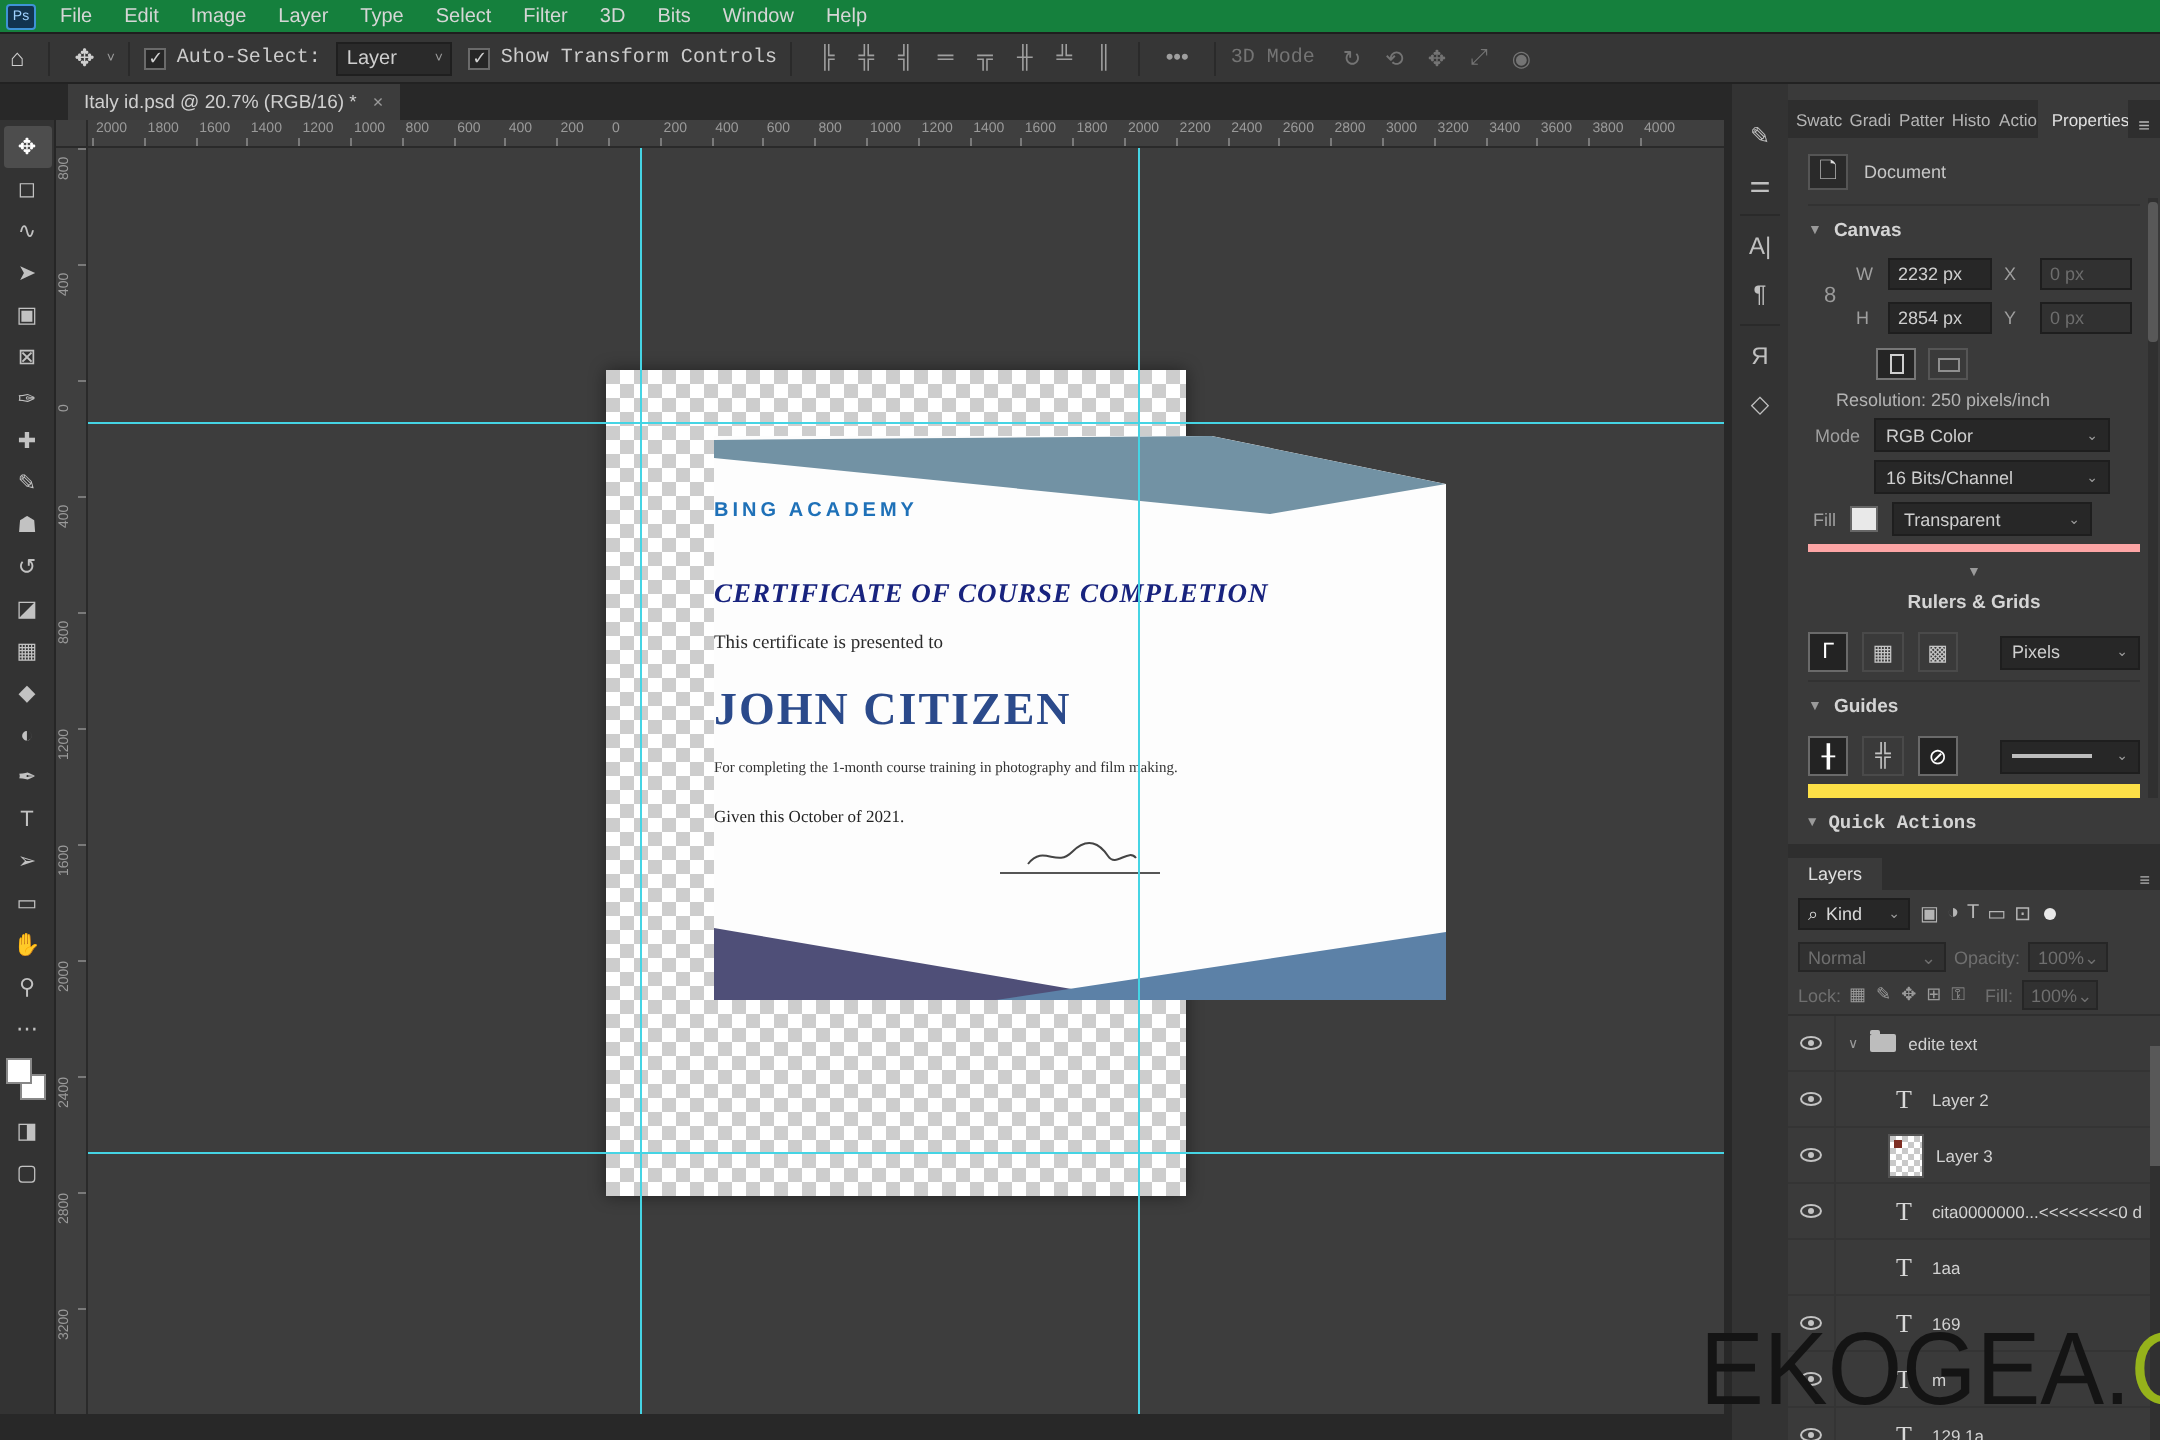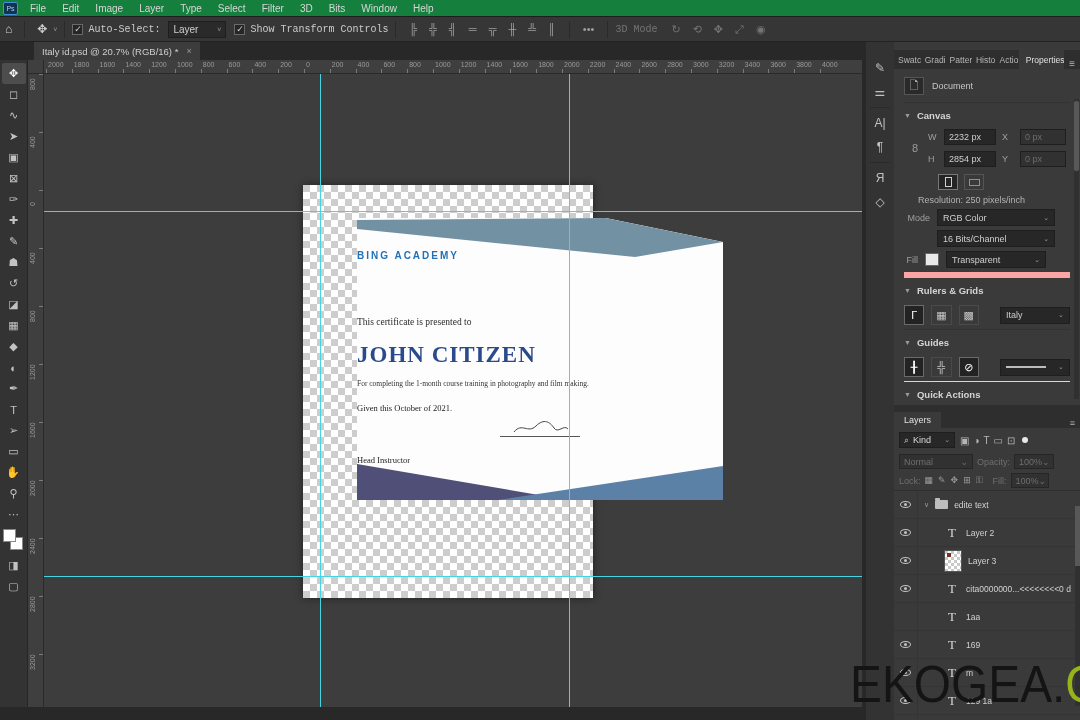--- a/index.html
+++ b/index.html
@@ -380,29 +380,29 @@
     </div>
 
   <div id="canvas" class="abs">
     <div id="checker"></div>
 
     <div id="certificate">
       <svg width="366" height="282" viewBox="0 0 366 282">
         <polygon points="0,2 249,0 366,24 278,39 0,11" style="fill:var(--band)"></polygon>
       </svg>
       <div class="cert-text" id="cert-academy" style="color: rgb(31, 113, 184);">BING ACADEMY</div>
+      <div class="cert-text" id="cert-title" style="color: rgb(24, 35, 126);">CERTIFICATE OF COURSE COMPLETION</div>
       <div class="cert-text" id="cert-presented">This certificate is presented to</div>
       <div class="cert-text" id="cert-name" style="color: rgb(43, 74, 139);">JOHN CITIZEN</div>
       <div class="cert-text" id="cert-body">For completing the 1-month course training in photography and film making.</div>
       <div class="cert-text" id="cert-given">Given this October of 2021.</div>
       <svg width="60" height="16" viewBox="0 0 60 16" style="left:153px; top:202px;">
         <path d="M4 12 C 12 2, 18 14, 26 6 S 40 2, 44 8 S 54 4, 58 9" fill="none" stroke="#444" stroke-width="1"></path>
       </svg>
       <div id="cert-sigline"></div>
-      <div class="cert-text" id="cert-signer-title">Head Instructor</div>
       <svg width="366" height="282" viewBox="0 0 366 282" style="top:0;">
         <polygon points="0,246 211,282 0,282" style="fill:var(--ribLeft)"></polygon>
         <polygon points="366,248 366,282 141,282" style="fill:var(--ribRight)"></polygon>
       </svg>
     </div>
 
     <div id="guides">
         <div class="guide v" style="left: 276px; background: rgb(69, 212, 228);"></div>
         <div class="guide v" style="left: 525px; background: rgb(69, 212, 228);"></div>
         <div class="guide h" style="top: 137px; background: rgb(69, 212, 228);"></div>
@@ -482,49 +482,49 @@
       </div>
       <div class="prop-row">
         <span class="lbl dim" style="width:14px;">Fill</span>
         <span style="width:14px;height:13px;background:#e9e9e9;border:1px solid #666;"></span>
         <span class="select" style="width:100px;">
           <span>Transparent</span>
           <span class="chev">⌄</span>
         </span>
       </div>
 
-      <div class="sec-hdr" style="border-top:6px solid #fca5a5;">
+      <div class="sec-hdr" style="border-top:4px solid #fca5a5;flex-direction:column;">
         <span class="chev">▼</span>
         <span>Rulers &amp; Grids</span>
       </div>
       <div class="prop-row" id="ruler-icons">
           <span class="icon-btn on">Γ</span>
           <span class="icon-btn">▦</span>
           <span class="icon-btn">▩</span>
           <span class="select" style="width: 70px; margin-left: 14px;">
-            <span>Italy</span>
+            <span>Pixels</span>
             <span class="chev">⌄</span>
           </span>
         </div>
 
       <div class="sec-hdr" style="border-top:1px solid #323232;">
         <span class="chev">▼</span>
         <span>Guides</span>
       </div>
       <div class="prop-row" id="guide-icons">
           <span class="icon-btn on">╂</span>
           <span class="icon-btn">╬</span>
           <span class="icon-btn on">⊘</span>
           <span class="select" style="width: 70px; margin-left: 14px;">
             <span style="display: inline-block; width: 40px; height: 2px; background: rgb(189, 189, 189);"></span>
             <span class="chev">⌄</span>
           </span>
         </div>
 
-      <div class="sec-hdr" style="border-top:1px solid #fde047;">
+      <div class="sec-hdr" style="border-top:7px solid #fde047;font-family:Liberation Mono, monospace;">
         <span class="chev">▼</span>
         <span>Quick Actions</span>
       </div>
 
       <div id="props-scroll">
           <span class="thumb"></span>
         </div>
     </div>
 
     <div id="layers">

